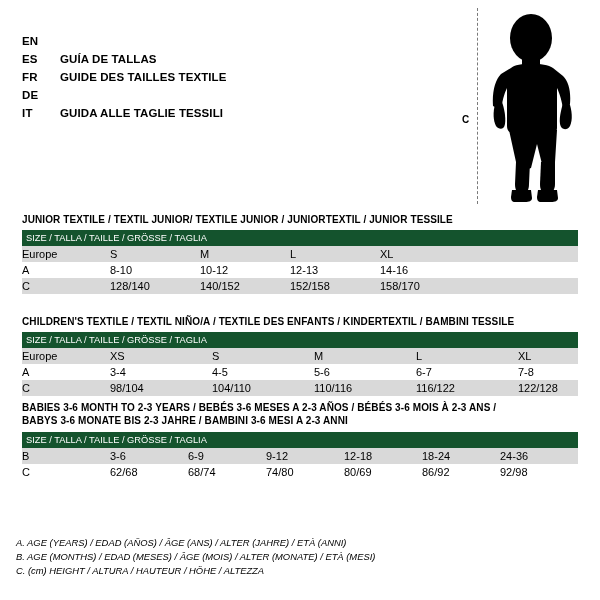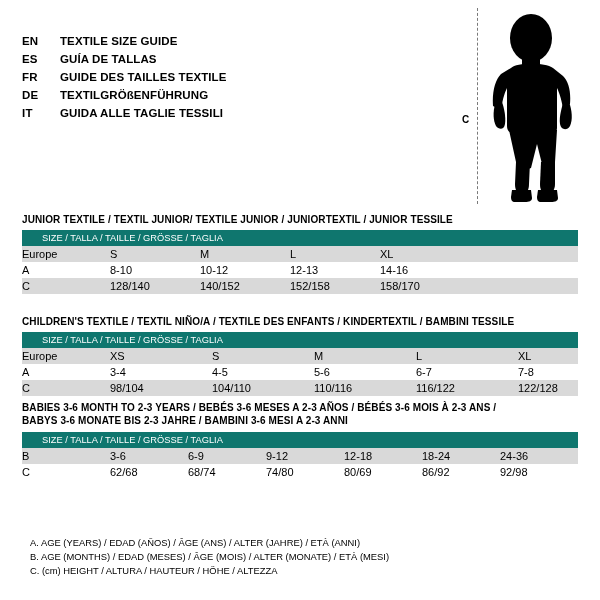--- a/index.html
+++ b/index.html
@@ -96,26 +96,26 @@
     table-layout: fixed;
   }
   table.size-table td {
     font-size: 11px;
     padding: 0;
     height: 16px;
     vertical-align: middle;
     border: none;
   }
   tr.head-row td {
-    background: #0f766e;
+    background: #14532d;
     color: #ffffff;
     font-size: 9.3px;
     font-weight: normal;
     height: 16px;
-    padding-left: 20px;
+    padding-left: 4px;
   }
   tr.grey-row td {
     background: #d9d9d9;
   }
   tr.white-row td {
     background: #ffffff;
   }
   td.label-col {
     padding-left: 4px;
     width: 88px;
@@ -127,51 +127,50 @@
   .block {
     position: absolute;
     left: 22px;
     width: 556px;
   }
   #junior-block { top: 214px; }
   #children-block { top: 316px; }
   #babies-block { top: 401px; }
   .legend {
     position: absolute;
-    left: 30px;
+    left: 16px;
     top: 536px;
     width: 556px;
+    font-style: italic;
   }
   .legend div {
     font-size: 9.4px;
     line-height: 14px;
     font-weight: normal;
   }
 </style>
 </head>
 <body>
 
 <div class="page">
 
   <div class="header">
     <div class="lang-row">
       <span class="lang-code">EN</span>
-      <span class="lang-title">TEXTILE SIZE GUIDE</span>
     </div>
     <div class="lang-row">
       <span class="lang-code">ES</span>
       <span class="lang-title">GUÍA DE TALLAS</span>
     </div>
     <div class="lang-row">
       <span class="lang-code">FR</span>
       <span class="lang-title">GUIDE DES TAILLES TEXTILE</span>
     </div>
     <div class="lang-row">
       <span class="lang-code">DE</span>
-      <span class="lang-title">TEXTILGRÖßENFÜHRUNG</span>
     </div>
     <div class="lang-row">
       <span class="lang-code">IT</span>
       <span class="lang-title">GUIDA ALLE TAGLIE TESSILI</span>
     </div>
   </div>
 
   <div class="figure-area">
     <div class="dashed-line"></div>
     <div class="c-label">C</div>

